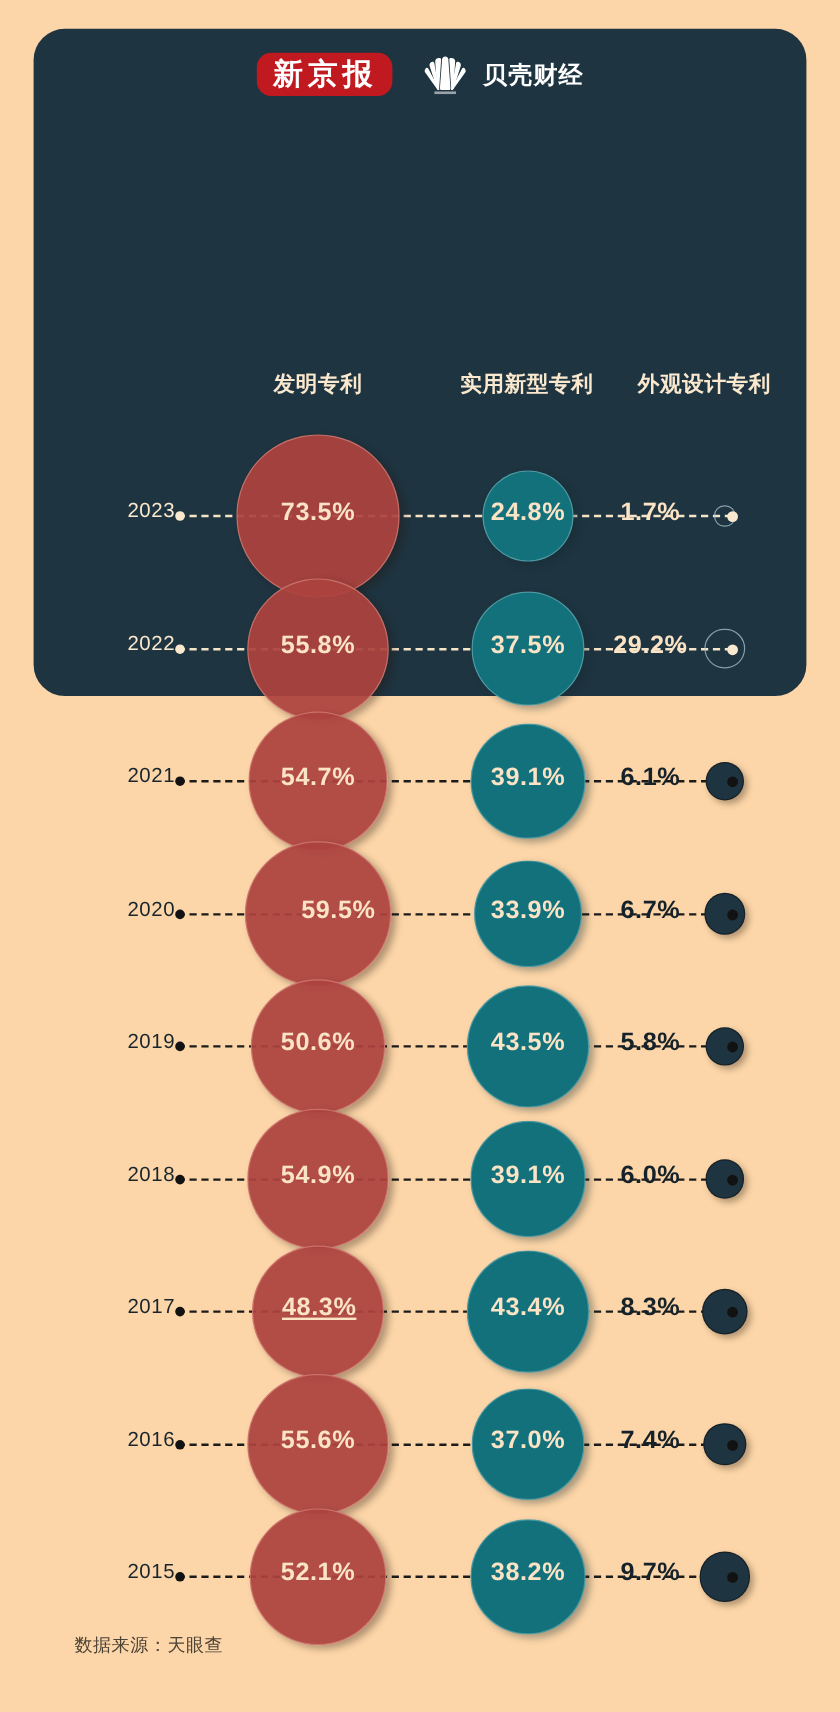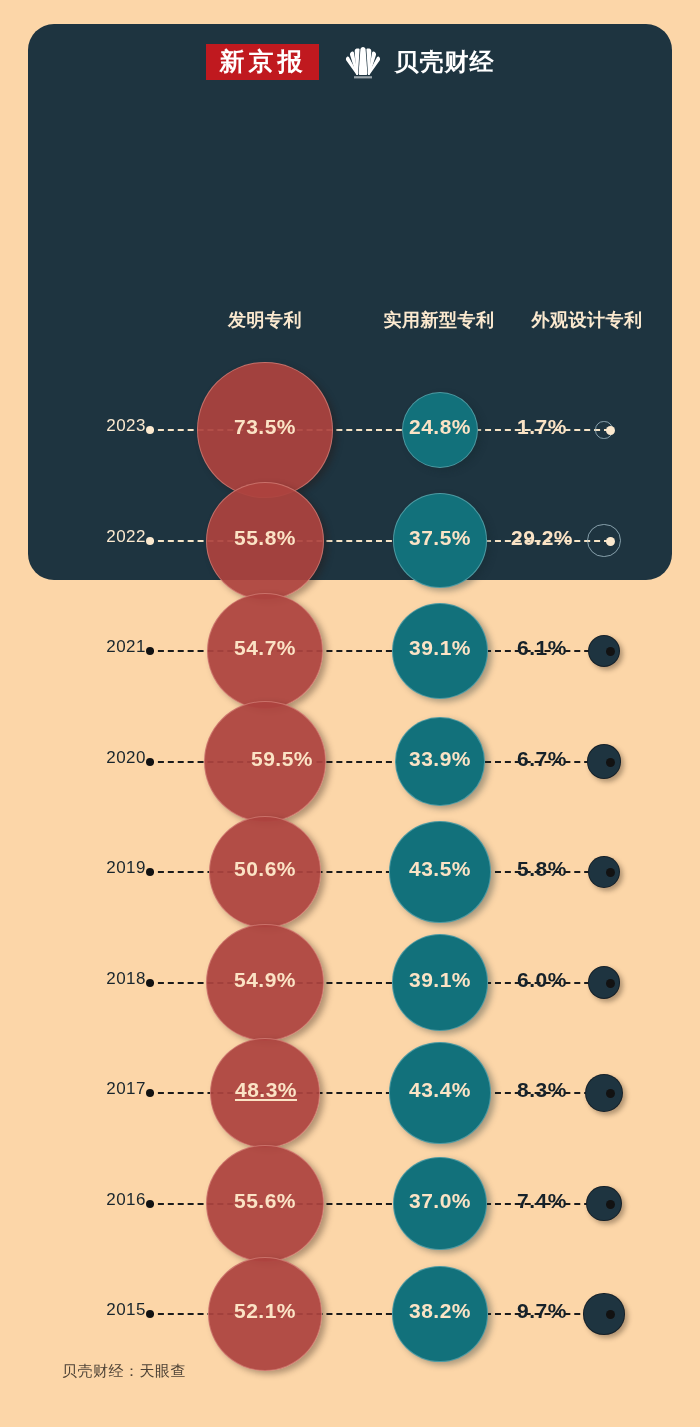--- a/index.html
+++ b/index.html
@@ -41,26 +41,27 @@
   }
   #logo-xinjingbao {
     background: #c0191f;
     color: #ffffff;
     font-size: 25px;
     font-weight: 700;
     letter-spacing: 4px;
     padding: 4px 12px 5px 14px;
     line-height: 1.1;
     font-family: "DejaVu Serif", "Liberation Serif", serif;
+    border-radius: 12px;
   }
   #beike-group { display: flex; align-items: center; gap: 10px; }
   #shell-icon { width: 44px; height: 34px; display: block; }
   #beike-label {
     color: #ffffff;
-    font-size: 24px;
+    font-size: 20px;
     font-weight: 700;
     letter-spacing: 1px;
   }
 
   
   #headline {
     position: absolute;
     left: 58px;
     top: 118px;
     width: 580px;
@@ -322,14 +323,14 @@
         <div class="bub bub-dark" style="width: 41.1112px; height: 41.1112px; left: 583.444px; top: -20.5556px;"></div>
         <div class="year">2015</div>
         <div class="year-dot"></div>
         <div class="val" style="width: 120px; left: 205px;">52.1%</div>
         <div class="val" style="width: 120px; left: 380px;">38.2%</div>
         <div class="val dark-text" style="width: 120px; left: 482px;">9.7%</div>
         <div class="end-dot" style="left: 606px;"></div>
       </div>
     </div>
 
-  <div id="source-note">贝壳财经：天眼查</div>
+  <div id="source-note">数据来源：天眼查</div>
 </div>
 
 </body></html>

